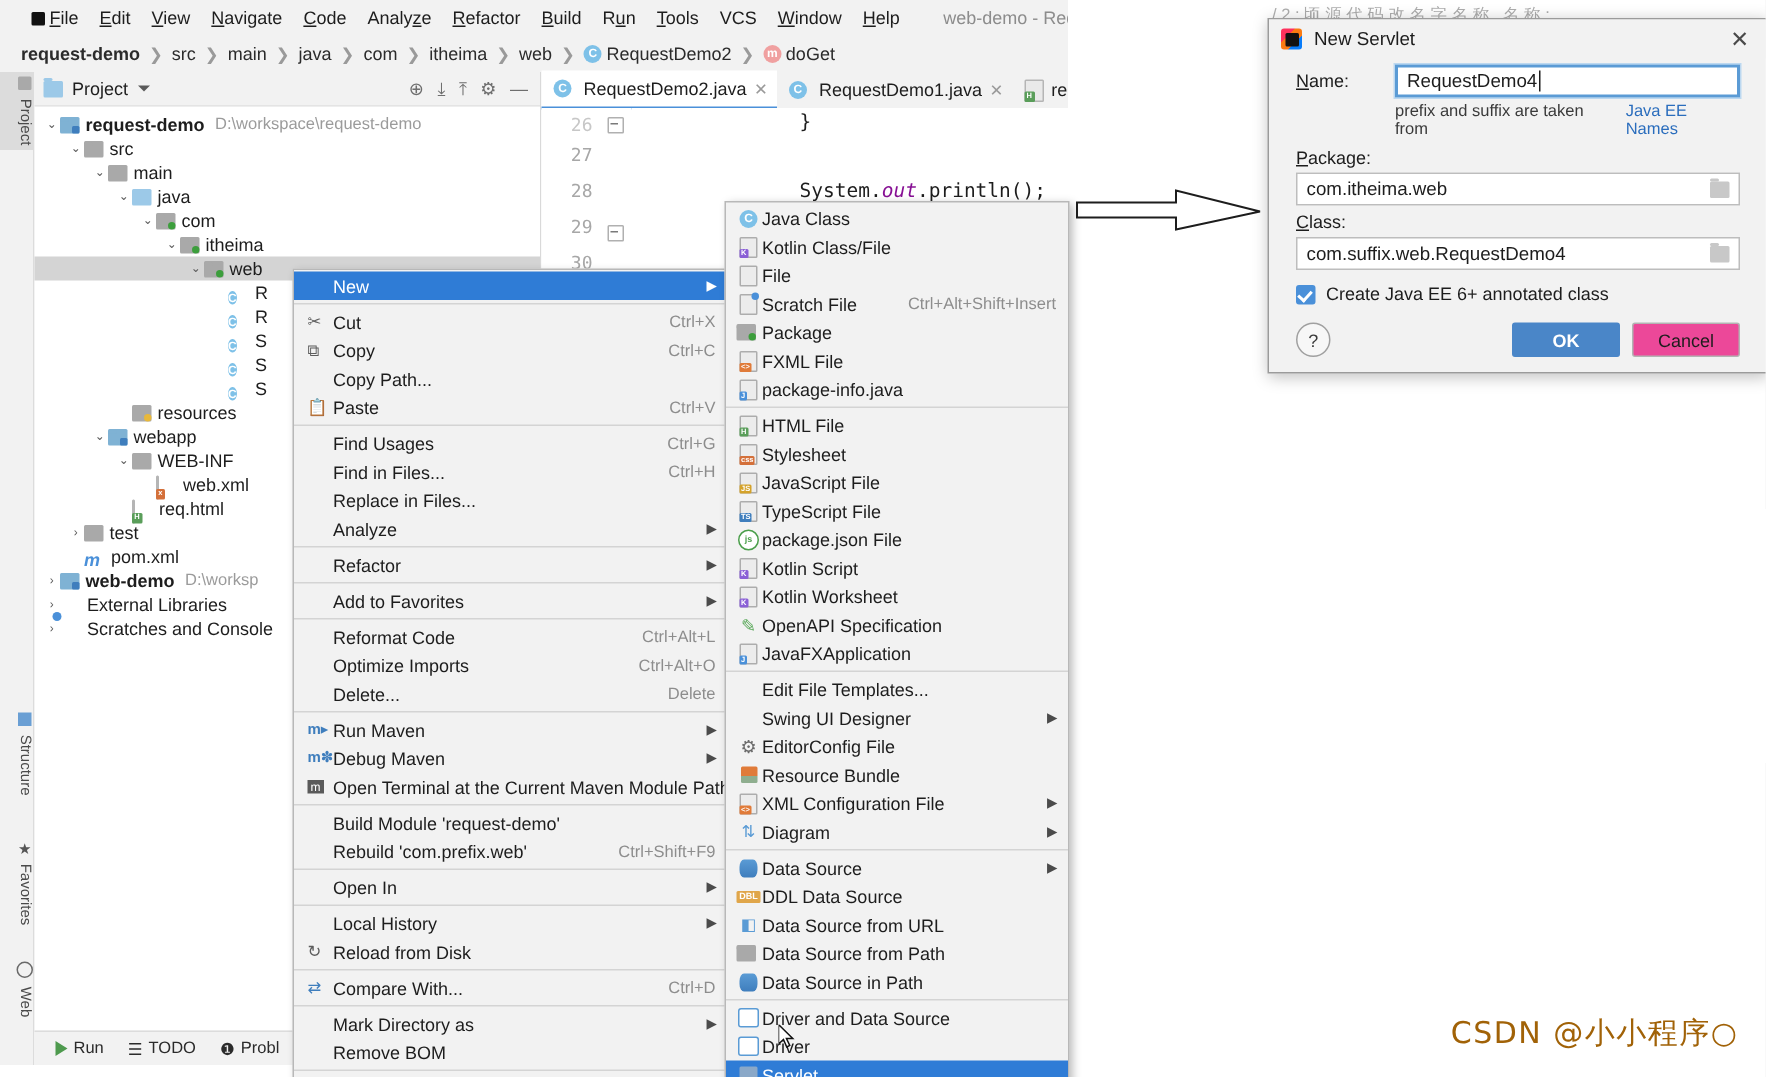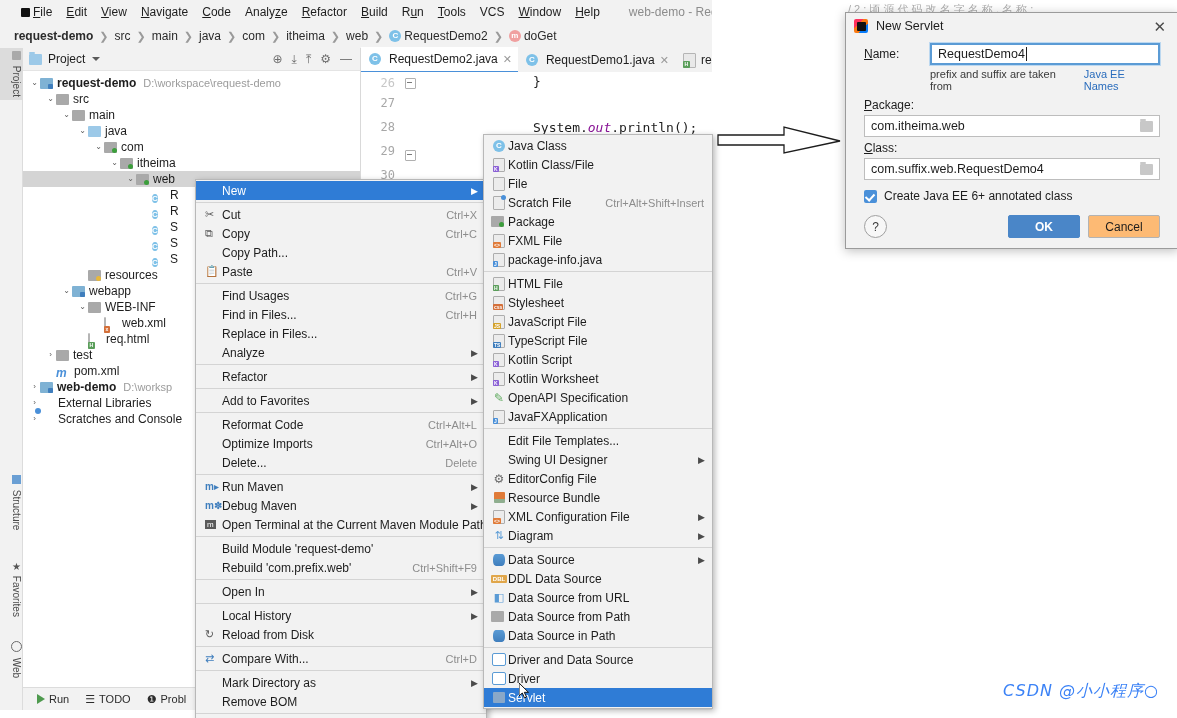--- a/index.html
+++ b/index.html
@@ -141,27 +141,27 @@
   .hint .lnk{color:#2a6dbd;}
   .fld-block{margin-bottom:4px;}
   .fld-block .fld-label{display:block;margin-bottom:3px;}
   .chkrow{display:flex;align-items:center;gap:7px;margin:9px 0 12px 0;font-size:12px;color:#1d1d1d;}
   .chkbox{width:13px;height:13px;background:#4a90d9;border-radius:2px;position:relative;flex:none;}
   .chkbox::after{content:"";position:absolute;left:3px;top:2px;width:4px;height:7px;border:solid #fff;border-width:0 2px 2px 0;transform:rotate(42deg);}
   .btnrow{display:flex;align-items:center;gap:8px;}
   .helpbtn{width:21px;height:21px;border-radius:50%;border:1px solid #a0a0a0;background:#f7f7f7;
     font-size:12px;color:#3a3a3a;display:flex;align-items:center;justify-content:center;}
   .btn{height:23px;min-width:72px;display:flex;align-items:center;justify-content:center;font-size:12px;
-    border-radius:2px;border:1px solid #b3b3b3;background:#fdba74;color:#1d1d1d;padding:0 12px;box-sizing:border-box;}
+    border-radius:2px;border:1px solid #b3b3b3;background:#ec4899;color:#1d1d1d;padding:0 12px;box-sizing:border-box;}
   .btn.primary{background:#4a86c8;border-color:#4a86c8;color:#fff;font-weight:bold;}
   .btn-spacer{margin-left:auto;}
   
   .bigarrow{position:absolute;left:716px;top:123px;z-index:30;}
-  .watermark{position:absolute;right:18px;bottom:16px;font-size:16px;color:#3b82f6;letter-spacing:1px;
-    font-family:"DejaVu Sans",sans-serif;font-style:italic;}
+  .watermark{position:absolute;right:18px;bottom:16px;font-size:20px;color:#a16207;letter-spacing:1px;
+    font-family:"DejaVu Sans",sans-serif;}
 </style>
 </head>
 <body>
 
 <div id="ide">
 
   <div class="menubar">
     <div class="ij-logo">
         <span class="bar"></span>
       </div>
@@ -647,20 +647,26 @@
     <div class="mrow">
       <span class="mic">
         <span class="si-file" style="display:inline-block;position:relative;">
           <span class="si-lbl" style="background:#3f7ebd;">TS</span>
         </span>
       </span>
       <span class="mlbl">TypeScript File</span>
     </div>
     <div class="mrow">
       <span class="mic">
+        <span class="si-circ" style="background:#fff;border:1.5px solid #4a9e4a;color:#4a9e4a;font-size:6px;">js</span>
+      </span>
+      <span class="mlbl">package.json File</span>
+    </div>
+    <div class="mrow">
+      <span class="mic">
         <span class="si-file" style="display:inline-block;position:relative;">
           <span class="si-lbl" style="background:#8a5fd6;">K</span>
         </span>
       </span>
       <span class="mlbl">Kotlin Script</span>
     </div>
     <div class="mrow">
       <span class="mic">
         <span class="si-file" style="display:inline-block;position:relative;">
           <span class="si-lbl" style="background:#8a5fd6;">K</span>

